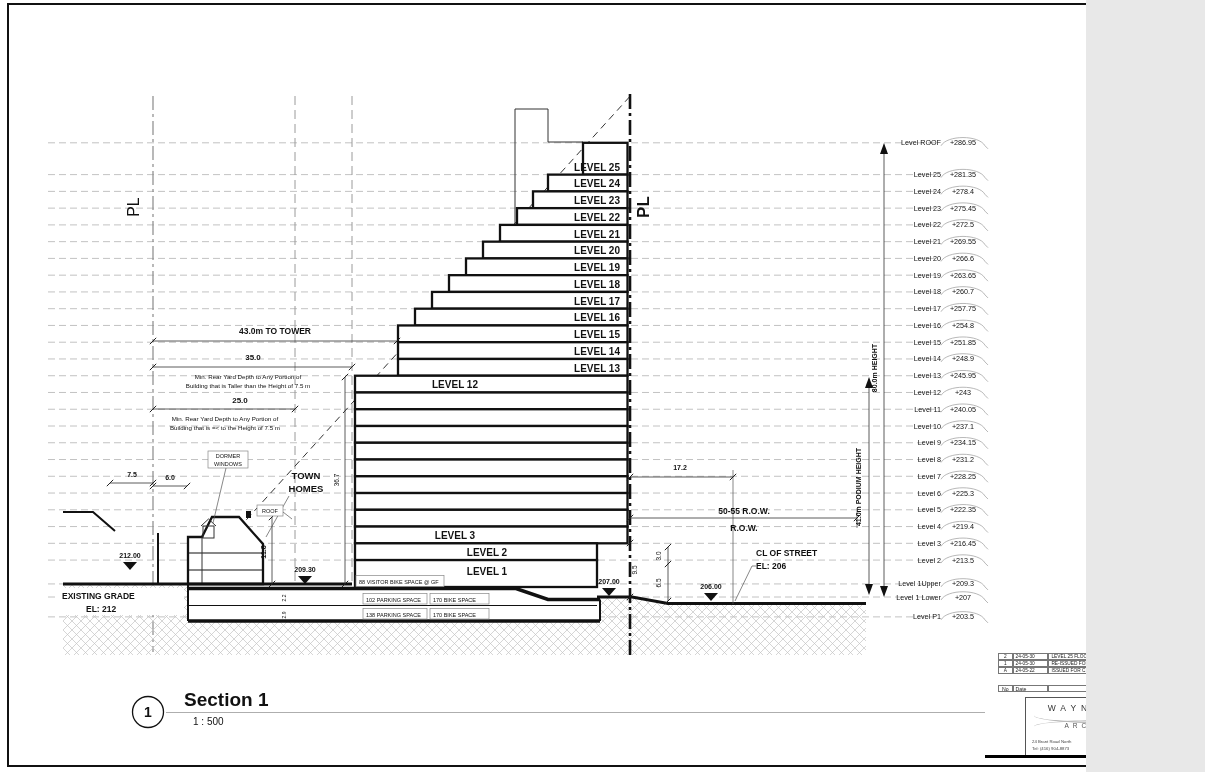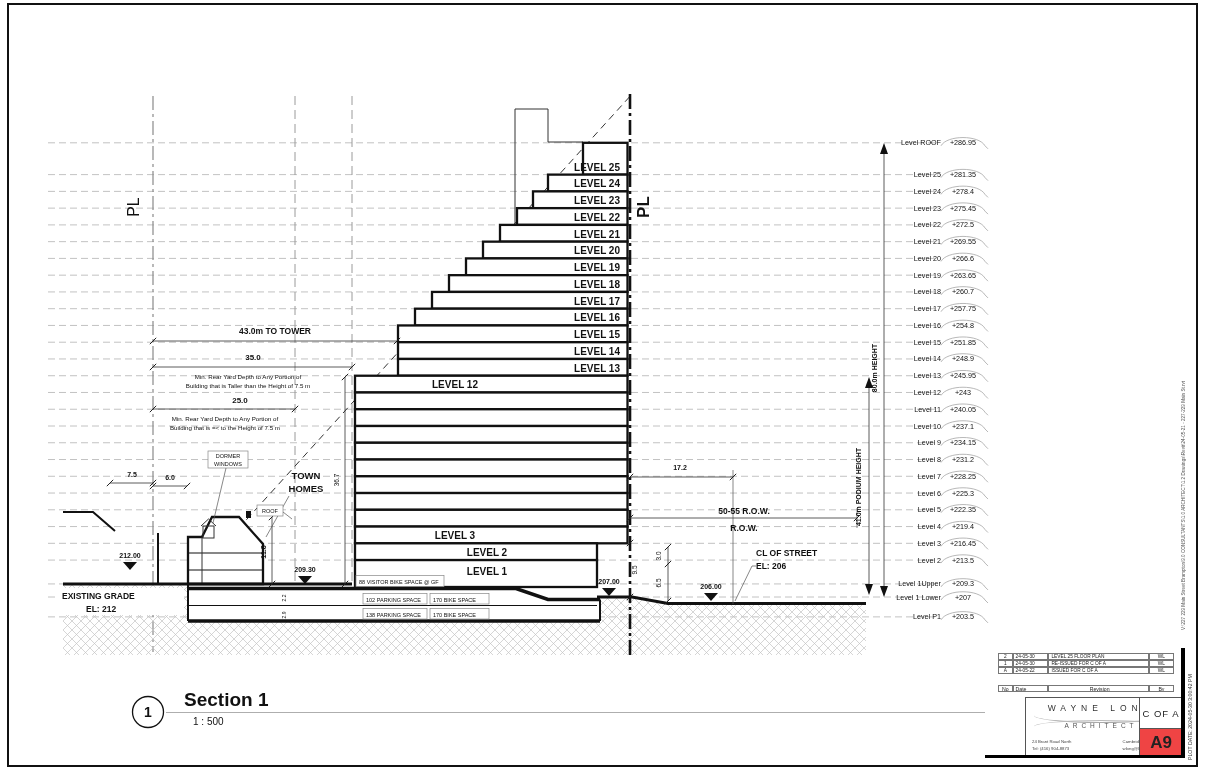--- a/index.html
+++ b/index.html
@@ -1,16 +1,16 @@
 <!DOCTYPE html>
 <html><head>
 <meta charset="utf-8">
 <style>
   html,body{margin:0;padding:0;background:#e8e8e8;font-family:"Liberation Sans",sans-serif;}
-  #sheet{position:relative;width:1205px;height:772px;background:#ffffff;overflow:hidden;}
+  #sheet{position:relative;width:1086px;height:772px;background:#ffffff;overflow:hidden;}
   svg{position:absolute;left:0;top:0;}
   svg text{font-family:"Liberation Sans",sans-serif;fill:#111;}
   .grid{stroke:#b3b3b3;stroke-width:.8;stroke-dasharray:7 4;}
   .ref{stroke:#9a9a9a;stroke-width:1;stroke-dasharray:9 5;fill:none;}
   .plleft{stroke:#8a8a8a;stroke-width:1.2;stroke-dasharray:14 4 3 4;fill:none;}
   .plright{stroke:#111;stroke-width:2.6;stroke-dasharray:15 4 3 4;fill:none;}
   .diag{stroke:#333;stroke-width:1;stroke-dasharray:7 5;fill:none;}
   .wall{fill:#fff;stroke:#111;stroke-width:2.3;}
   .thin{stroke:#333;stroke-width:1;fill:none;}
   .vthin{stroke:#555;stroke-width:.7;fill:none;}

